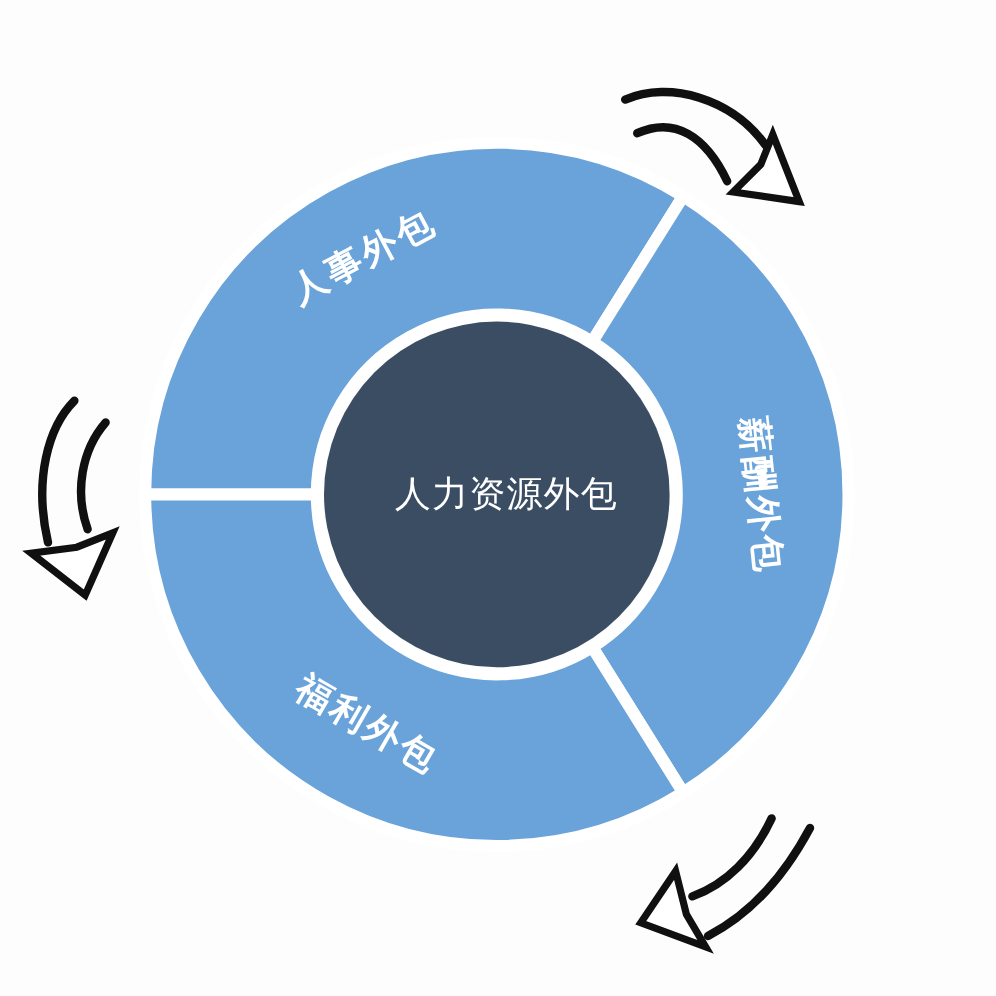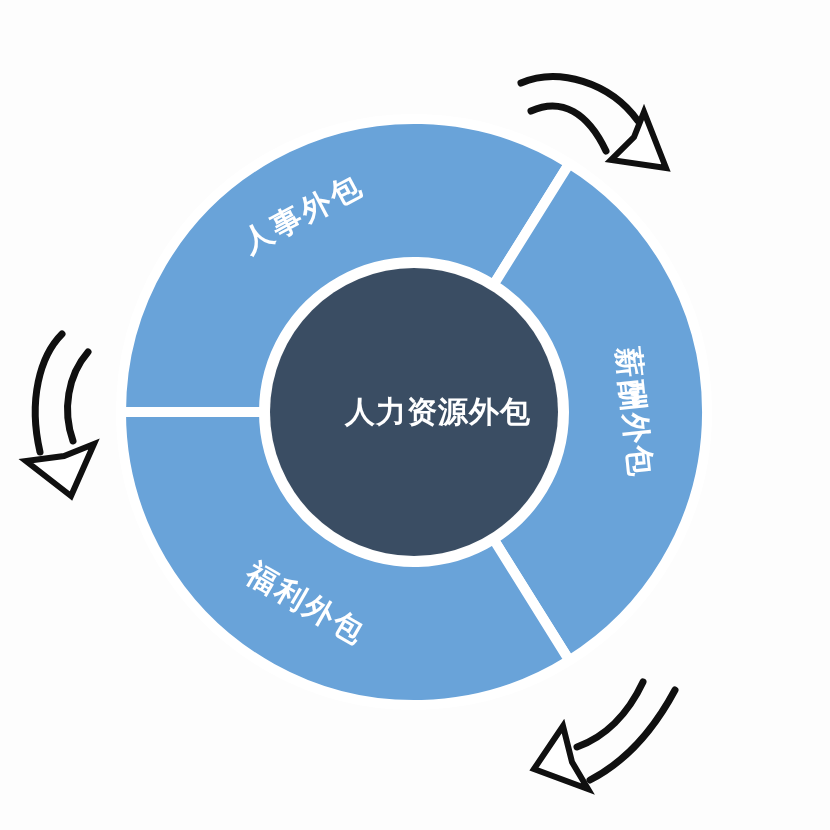--- a/index.html
+++ b/index.html
@@ -44,24 +44,24 @@
     letter-spacing: 3px;
     white-space: nowrap;
     transform-origin: 50% 50%;
   }
   .label-personnel    { left: 303px; top: 214px; transform: translate(-50%,-50%) rotate(-28deg); }
   .label-compensation { left: 634px; top: 413px; transform: translate(-50%,-50%) rotate(84deg); }
   .label-benefits     { left: 306px; top: 604px; transform: translate(-50%,-50%) rotate(30deg); }
 
   .center-label {
     position: absolute;
-    left: 438px; top: 412px;
+    left: 422px; top: 412px;
     transform: translate(-50%,-50%);
     color: #ffffff;
-    font-weight: bold;
+    font-weight: normal;
     font-size: 30px;
     letter-spacing: 1px;
     white-space: nowrap;
   }
 </style>
 </head>
 <body>
 
 <div class="stage">
 

